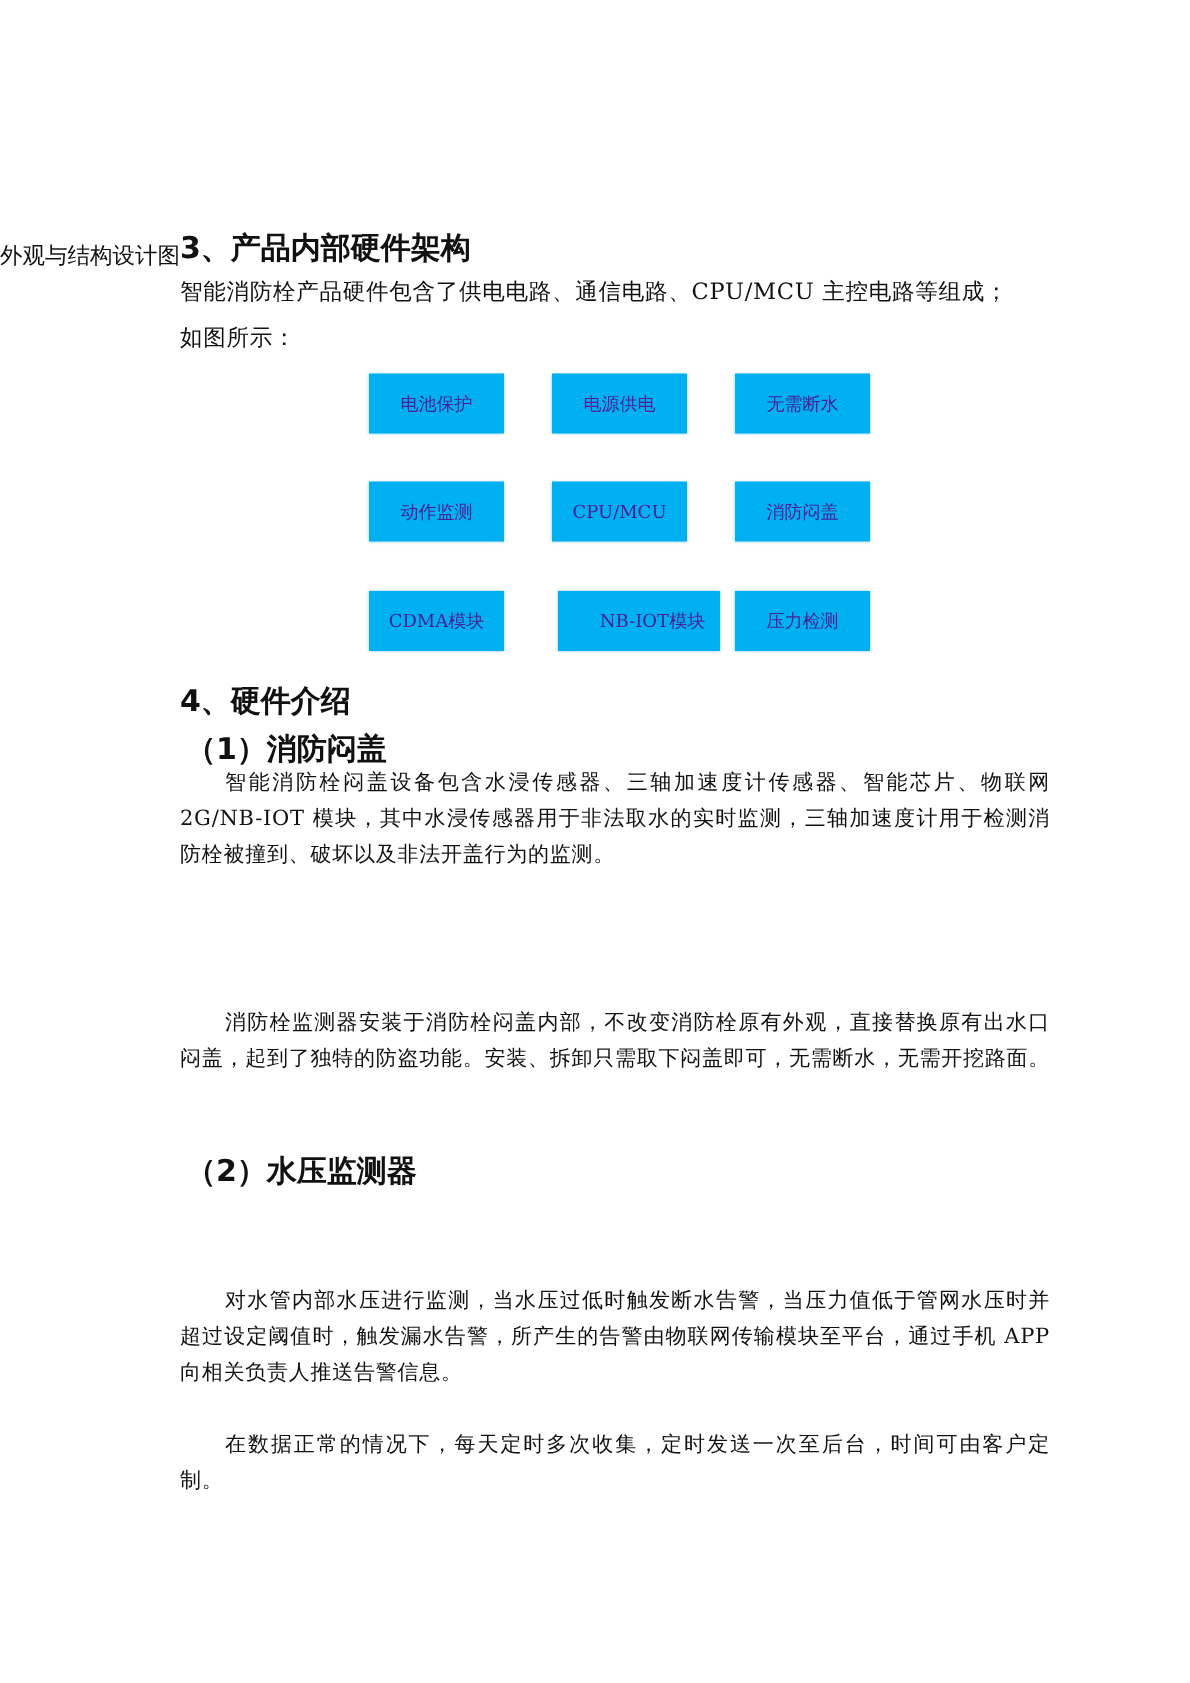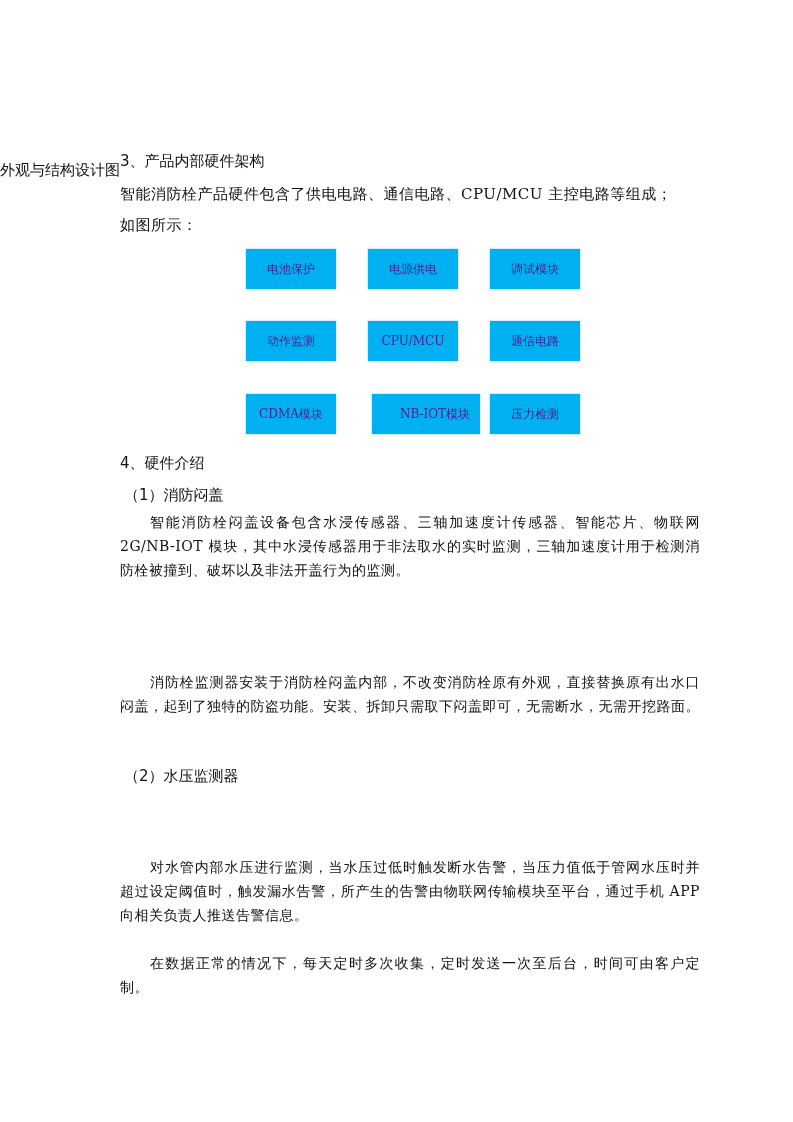--- a/index.html
+++ b/index.html
@@ -1,20 +1,20 @@
 <!DOCTYPE html>
 <html><head>
 <meta charset="utf-8">
 <style>
   html, body { margin:0; padding:0; background:#ffffff; }
   body { width:793px; height:1122px; position:relative; overflow:hidden;
          font-family:"DejaVu Serif","Liberation Serif",serif; color:#111; }
   .page { position:absolute; left:0; top:0; width:793px; height:1122px; }
   .caption { position:absolute; top:118px; left:0; width:793px; font-size:15px;margin-top:43px; }
-  .h { position:absolute; font-family:"DejaVu Sans","Liberation Sans",sans-serif; font-weight:normal; font-size:15px; white-space:nowrap; }
+  .h { position:absolute; font-family:"DejaVu Sans","Liberation Sans",sans-serif; font-weight:bold; font-size:20px; white-space:nowrap; }
   .p { position:absolute; left:120px; width:580px; font-size:14px; line-height:24px; text-align:justify; letter-spacing:0.5px; }
   .p.indent { text-indent:30px; }
   .line { position:absolute; left:120px; font-size:15px; white-space:nowrap; letter-spacing:0.5px; }
   .box { position:absolute; width:90px; height:40px; background:#00b0f0;
          display:flex; align-items:center; justify-content:center;
          font-size:12px; color:#4c1d95; box-shadow:0 0 2px rgba(0,150,220,0.5); }
 </style>
 </head>
 <body>
 
@@ -22,24 +22,24 @@
 
   <div class="caption">外观与结构设计图</div>
 
   <div class="h" style="left:120px; top:152px;">3、产品内部硬件架构</div>
   <div class="line" style="top:185px;">智能消防栓产品硬件包含了供电电路、通信电路、CPU/MCU 主控电路等组成；</div>
   <div class="line" style="top:216px;">如图所示：</div>
 
   <div>
     <div class="box" style="left:246px; top:249px;">电池保护</div>
     <div class="box" style="left:368px; top:249px;">电源供电</div>
-    <div class="box" style="left:490px; top:249px;">调试模块</div>
+    <div class="box" style="left:490px; top:249px;">无需断水</div>
     <div class="box" style="left:246px; top:321px;">动作监测</div>
     <div class="box" style="left:368px; top:321px;">CPU/MCU</div>
-    <div class="box" style="left:490px; top:321px;">通信电路</div>
+    <div class="box" style="left:490px; top:321px;">消防闷盖</div>
     <div class="box" style="left:246px; top:394px;">CDMA模块</div>
     <div class="box" style="left:372px; top:394px;padding-left:18px;">NB-IOT模块</div>
     <div class="box" style="left:490px; top:394px;">压力检测</div>
   </div>
 
   <div class="h" style="left:120px; top:454px;">4、硬件介绍</div>
   <div class="h" style="left:124px; top:486px;">（1）消防闷盖</div>
 
   <div class="p indent" style="top:510px;">智能消防栓闷盖设备包含水浸传感器、三轴加速度计传感器、智能芯片、物联网 2G/NB-IOT 模块，其中水浸传感器用于非法取水的实时监测，三轴加速度计用于检测消防栓被撞到、破坏以及非法开盖行为的监测。</div>
   <div class="p indent" style="top:670px;">消防栓监测器安装于消防栓闷盖内部，不改变消防栓原有外观，直接替换原有出水口闷盖，起到了独特的防盗功能。安装、拆卸只需取下闷盖即可，无需断水，无需开挖路面。</div>

